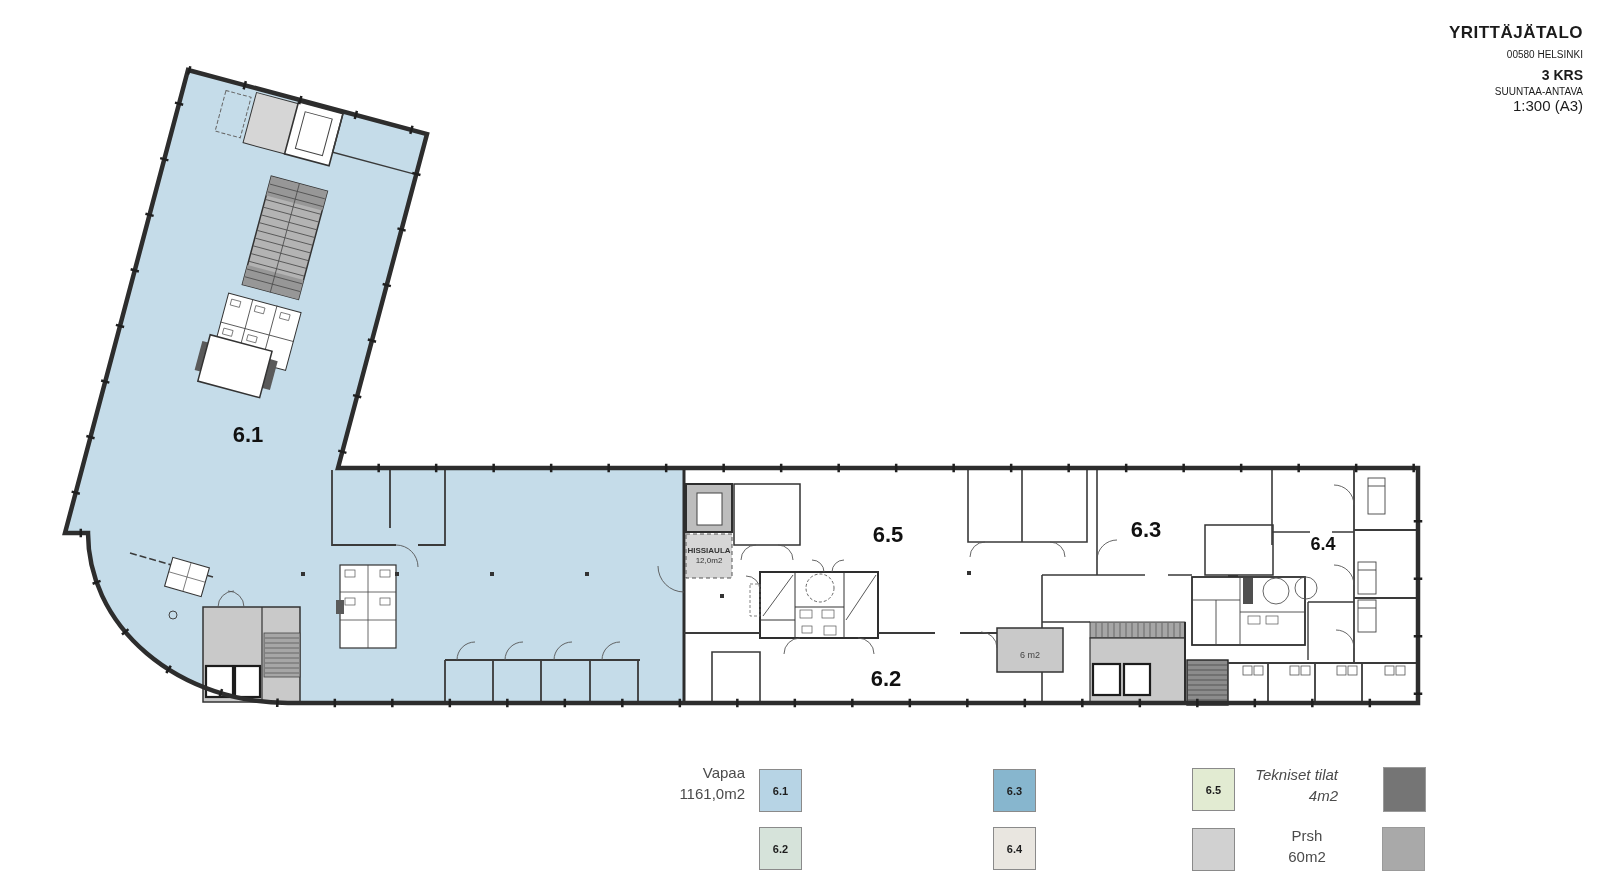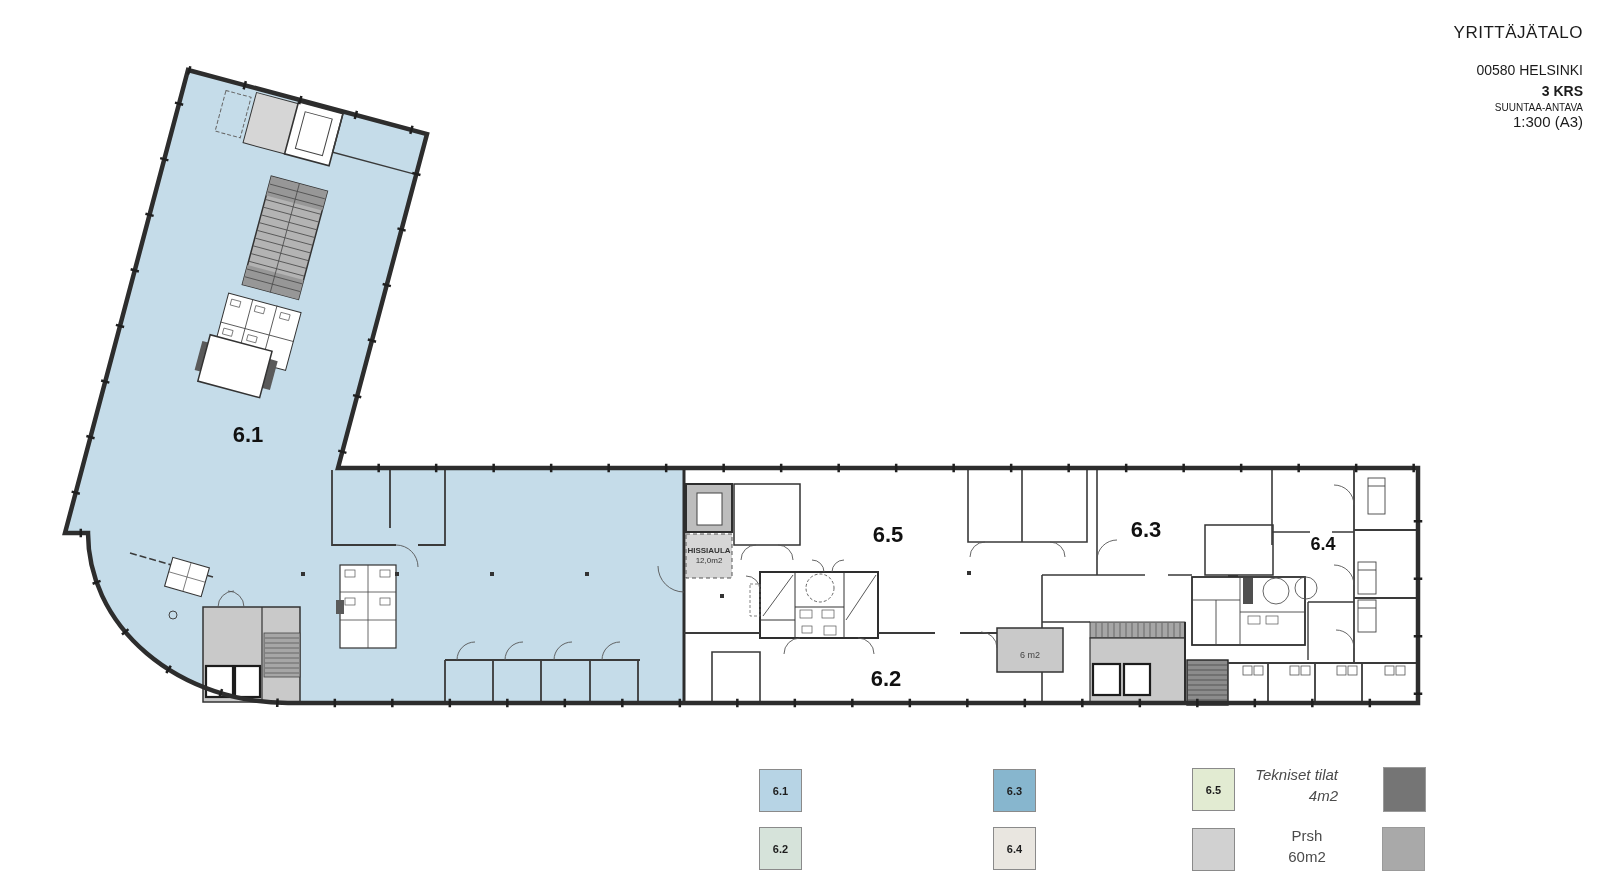--- a/index.html
+++ b/index.html
@@ -2,22 +2,22 @@
 <html><head>
 <meta charset="utf-8">
 <style>
   html,body{margin:0;padding:0;background:#ffffff;}
   .canvas{position:relative;width:1600px;height:890px;background:#ffffff;overflow:hidden;
           font-family:"Liberation Sans", sans-serif;}
   .plan-svg{position:absolute;left:0;top:0;}
 
   
   .title-block{position:absolute;top:22px;right:17px;text-align:right;color:#1b1b1b;}
-  .tb-building{font-size:17px;font-weight:normal;line-height:22px;letter-spacing:.5px;text-align:center;}
-  .tb-address{font-size:14px;line-height:21px;margin-top:16px;}
+  .tb-building{font-size:17px;font-weight:bold;line-height:22px;letter-spacing:.5px;text-align:center;}
+  .tb-address{font-size:10px;line-height:21px;}
   .tb-floor{font-size:14px;font-weight:bold;line-height:20px;}
   .tb-note{font-size:10px;line-height:14px;}
   .tb-scale{font-size:15px;line-height:13px;}
 
   
   .lg-text{position:absolute;text-align:right;color:#4b4b4b;font-size:15px;line-height:21px;}
   .swatch{position:absolute;width:41px;height:41px;border:1px solid #8a8a8a;
           display:flex;align-items:center;justify-content:center;
           font-size:11px;font-weight:bold;color:#1d1d1d;}
   .swatch.noborder{border:1px solid #9a9a9a;}
@@ -189,20 +189,24 @@
   </svg>
 
   <div class="title-block">
     <div class="tb-building">YRITTÄJÄTALO</div>
     <div class="tb-address">00580 HELSINKI</div>
     <div class="tb-floor">3 KRS</div>
     <div class="tb-note">SUUNTAA-ANTAVA</div>
     <div class="tb-scale">1:300 (A3)</div>
   </div>
 
+  <div class="lg-text" style="left:600px;top:762px;width:145px;">
+    <div>Vapaa</div>
+    <div>1161,0m2</div>
+  </div>
 
   <div class="swatch" style="left: 759px; top: 769px; background-color: rgb(183, 212, 229);">
     <span>6.1</span>
   </div>
   <div class="swatch" style="left: 759px; top: 827px; background-color: rgb(214, 227, 218);">
     <span>6.2</span>
   </div>
   <div class="swatch" style="left: 993px; top: 769px; background-color: rgb(135, 182, 206);">
     <span>6.3</span>
   </div>

